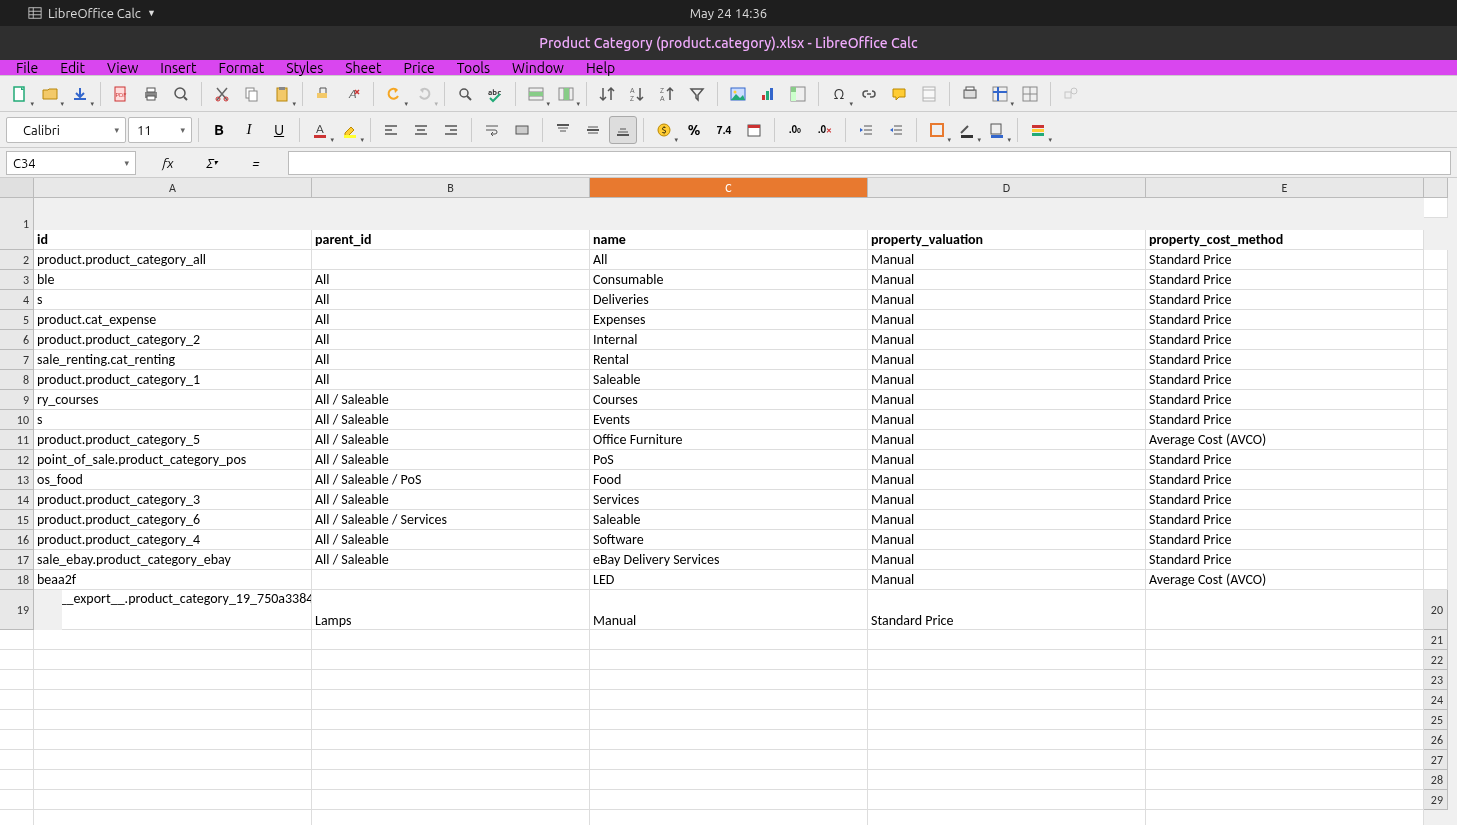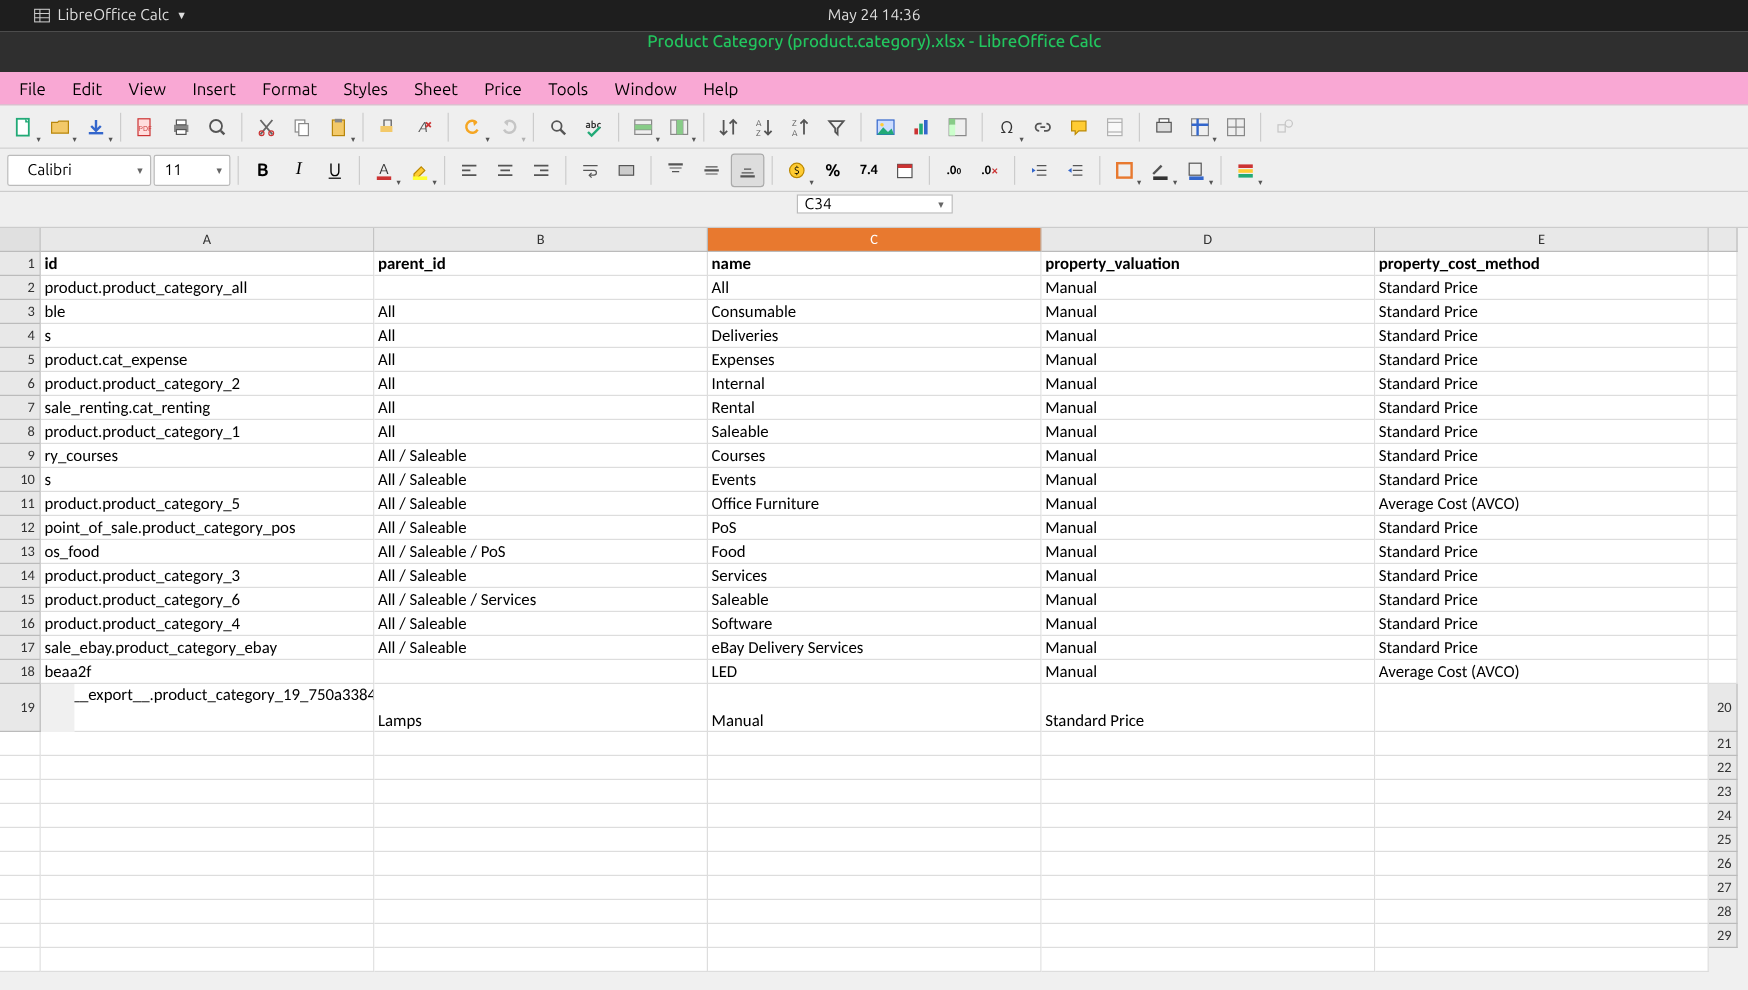--- a/index.html
+++ b/index.html
@@ -5,50 +5,50 @@
 * { box-sizing: border-box; margin: 0; padding: 0; }
 body { font-family: Ubuntu, "Segoe UI", sans-serif; font-size: 13px; background: #f0f0f0; overflow: hidden; width: 1457px; height: 825px; }
 
 
 .sysbar { background: #1e1e1e; color: #ddd; height: 26px; display: flex; align-items: center; padding: 0 28px; font-size: 13px; }
 .sysbar .app { display: flex; align-items: center; gap: 6px; }
 .sysbar .app svg { width: 14px; height: 14px; }
 .sysbar .clock { position: absolute; left: 50%; transform: translateX(-50%); }
 
 
-.titlebar { background: #2f2f2f; color: #22c55e; height: 34px; display: flex; align-items: flex-start; justify-content: center; font-size: 14px; font-weight: 500; }
-
-
-.menubar { background: #f9a8d4; height: 28px; display: flex; align-items: center; padding: 0 6px; gap: 2px; border-bottom: 1px solid #ccc; font-size: 14px; }
+.titlebar { background: #2f2f2f; color: #f0abfc; height: 34px; display: flex; align-items: center; justify-content: center; font-size: 14px; font-weight: 500; }
+
+
+.menubar { background: #d946ef; height: 16px; display: flex; align-items: center; padding: 0 6px; gap: 2px; border-bottom: 1px solid #ccc; font-size: 14px; }
 .menubar span { padding: 4px 10px; cursor: pointer; }
 
 
 .toolbar { background: #efefef; display: flex; align-items: center; padding: 2px 6px; gap: 2px; border-bottom: 1px solid #ccc; height: 36px; }
 .toolbar .btn { width: 28px; height: 28px; display: flex; align-items: center; justify-content: center; border-radius: 3px; cursor: pointer; position: relative; }
 .toolbar .sep { width: 1px; height: 24px; background: #ccc; margin: 0 4px; }
 .toolbar .drop::after { content: "▾"; font-size: 7px; color: #555; position: absolute; right: 0; bottom: 0; }
 
 .tb-font { background: #fff; border: 1px solid #bbb; height: 26px; display: flex; align-items: center; padding: 0 16px; width: 120px; border-radius: 2px; position: relative; }
 .tb-font::after,.tb-size::after { content: "▾"; position: absolute; right: 6px; font-size: 9px; color: #666; }
 .tb-size { background: #fff; border: 1px solid #bbb; height: 26px; display: flex; align-items: center; padding: 0 8px; width: 64px; border-radius: 2px; position: relative; }
 
 
-.formularow { background: #efefef; display: flex; align-items: center; padding: 2px 6px; gap: 20px; border-bottom: 1px solid #ccc; height: 30px; flex-direction: column; }
+.formularow { background: #efefef; display: flex; align-items: center; padding: 2px 6px; gap: 20px; border-bottom: 1px solid #ccc; height: 30px; }
 .namebox { background: #fff; border: 1px solid #bbb; height: 24px; width: 130px; padding: 0 6px; display: flex; align-items: center; position: relative; font-size: 13px; }
 .namebox::after { content: "▾"; position: absolute; right: 6px; font-size: 9px; color: #666; }
 .fxbtn { width: 24px; height: 24px; display: flex; align-items: center; justify-content: center; font-style: italic; cursor: pointer; font-size: 13px; }
 .formulabar { background: #fff; border: 1px solid #bbb; height: 24px; flex: 1; padding: 0 6px; display: flex; align-items: center; }
 
 
 .sheet { display: grid; grid-template-columns: 34px 278px 278px 278px 278px 278px 24px; position: relative; font-family: Calibri, sans-serif; font-size: 14px; }
 .hcell { background: #e8e8e8; border-right: 1px solid #bbb; border-bottom: 1px solid #bbb; height: 20px; display: flex; align-items: center; justify-content: center; font-size: 12px; color: #333; }
 .hcell.active { background: #e8792f; color: #fff; }
 .rcell { background: #e8e8e8; border-right: 1px solid #bbb; border-bottom: 1px solid #bbb; display: flex; align-items: center; justify-content: flex-end; padding: 0 4px; font-size: 12px; color: #333; }
 .cell { background: #fff; border-right: 1px solid #ddd; border-bottom: 1px solid #ddd; height: 20px; display: flex; align-items: center; padding: 0 3px; overflow: hidden; white-space: nowrap; position: relative; }
-.cell.bold { font-weight: 700; }
+.cell.bold { font-weight: 700; margin-top: 32px; }
 .corner { background: #e0e0e0; border-right: 1px solid #bbb; border-bottom: 1px solid #bbb; }
 .redbox { outline: 2px solid #d63f3f; outline-offset: -1px; z-index: 2; }
 
 svg { display: block; }
 </style>
 </head>
 <body>
 
 <div class="sysbar">
   <div class="app">

